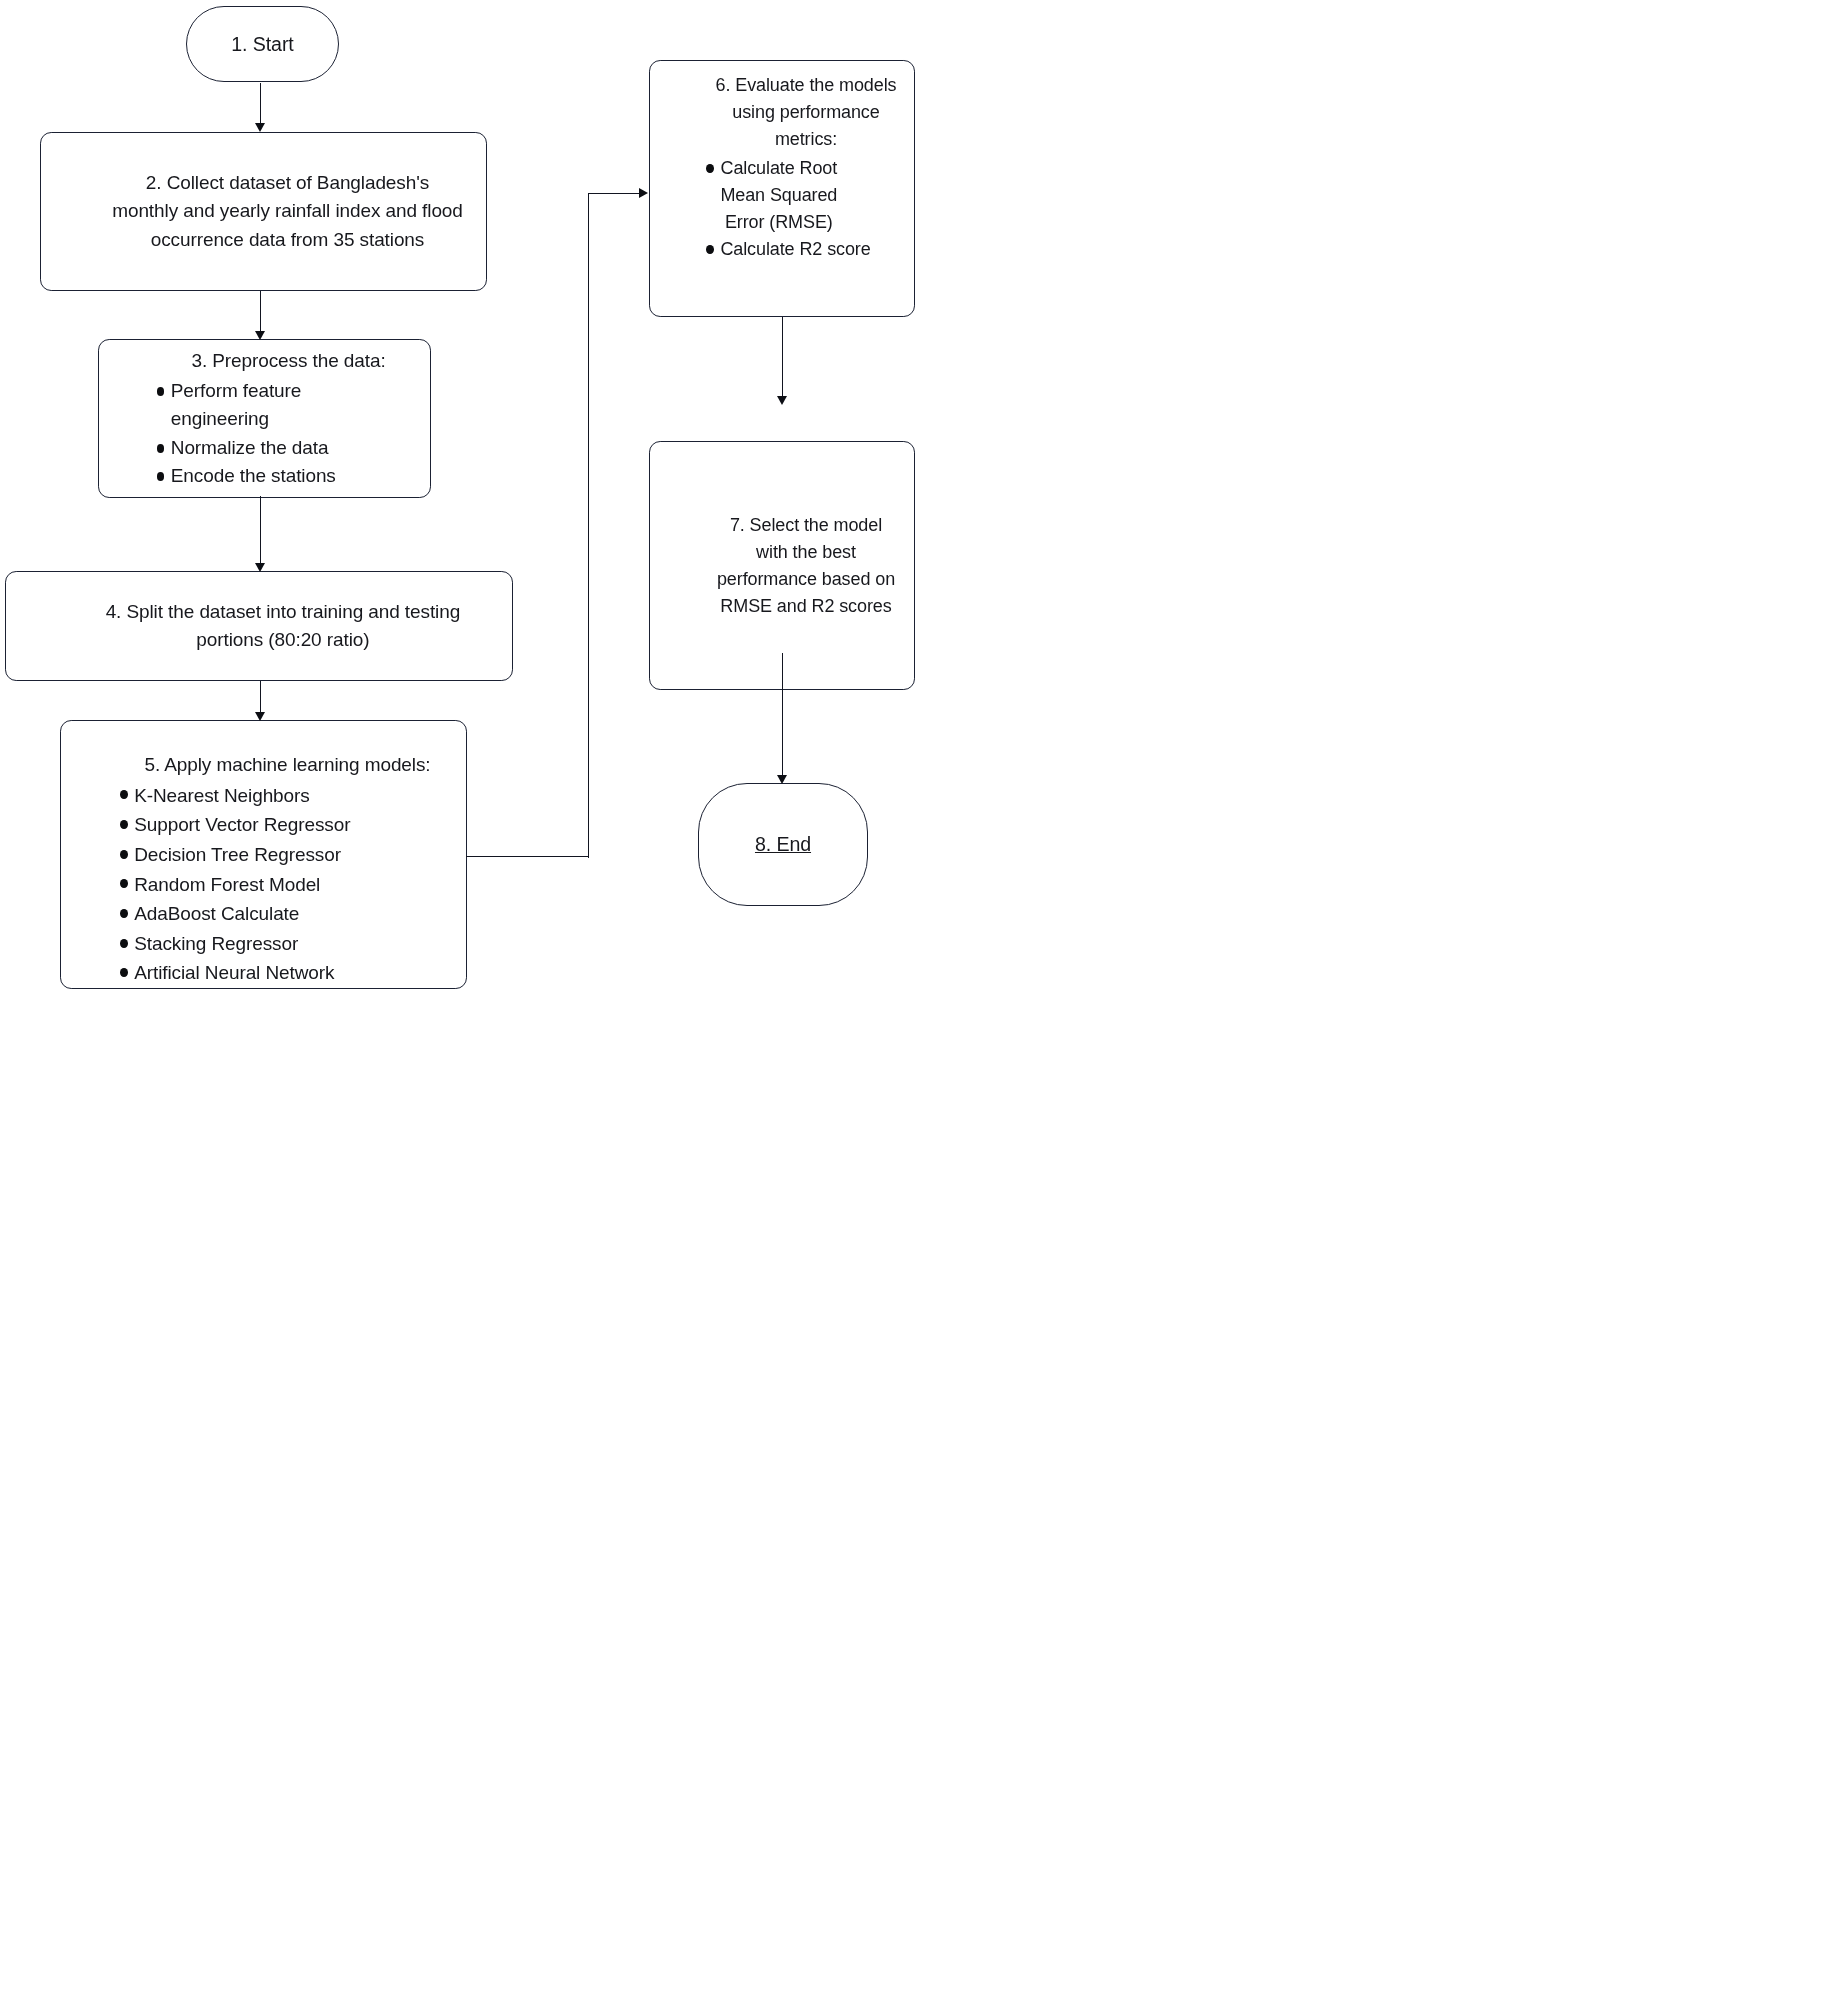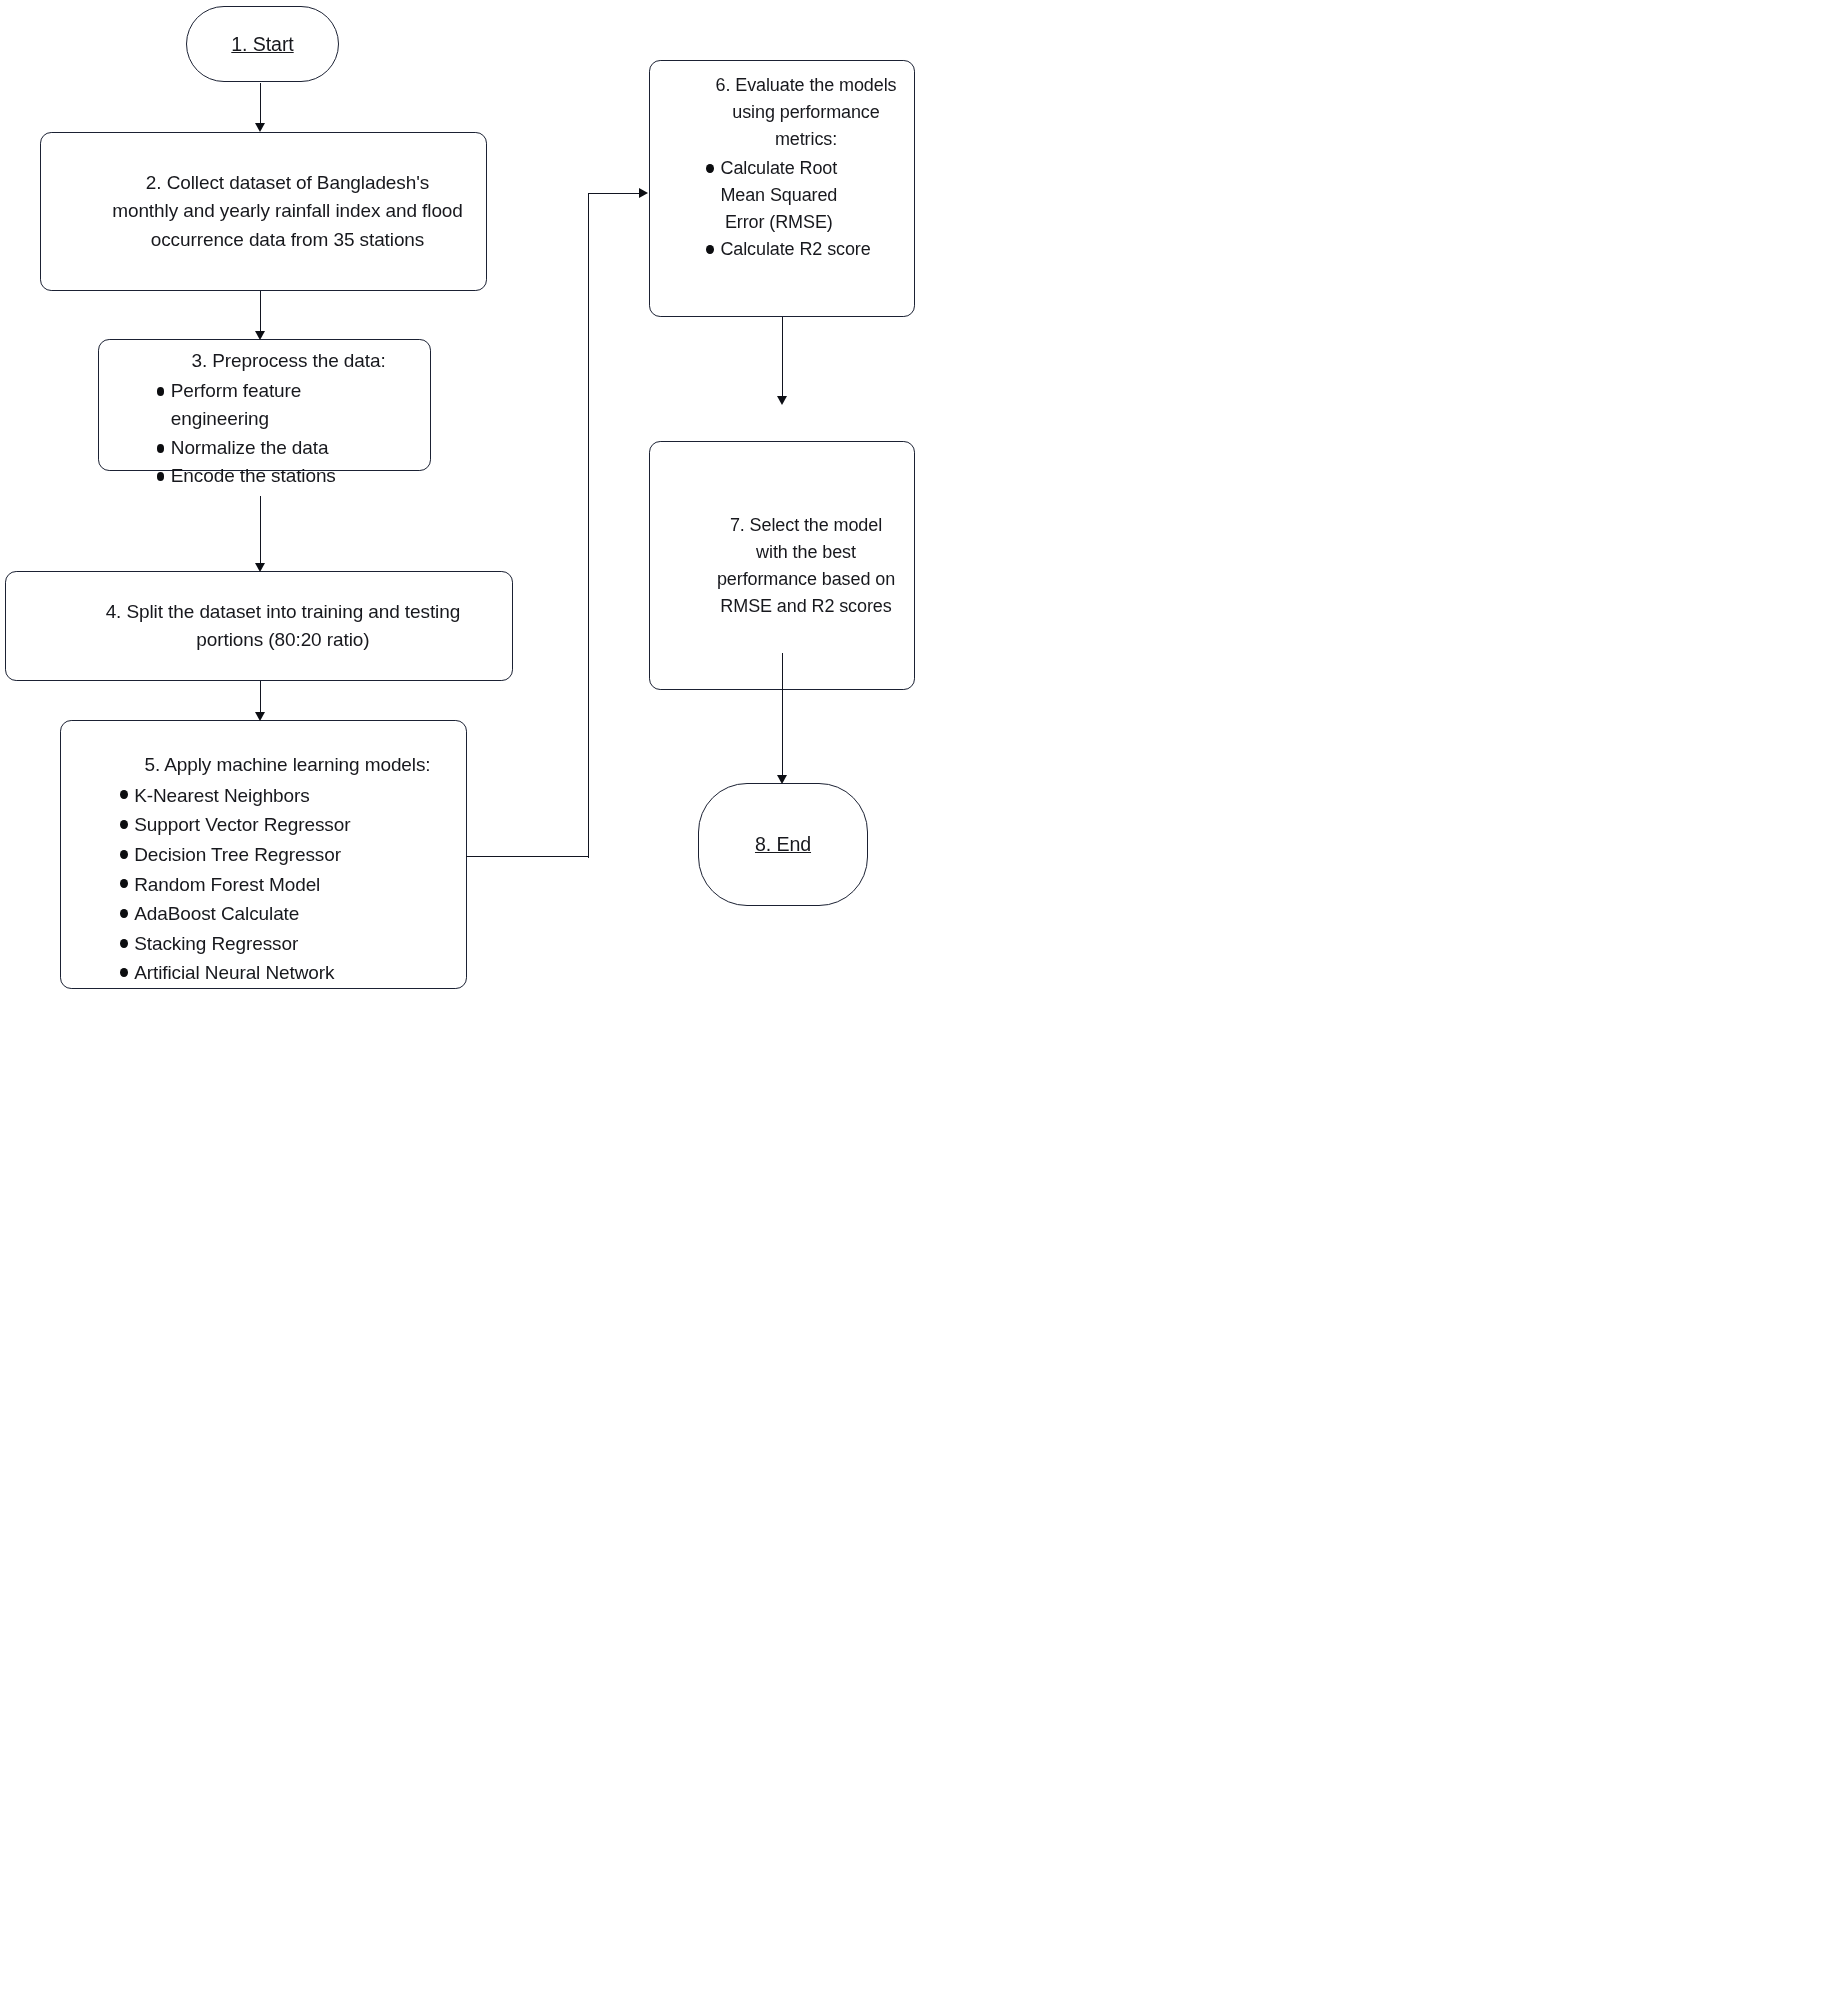--- a/index.html
+++ b/index.html
@@ -16,33 +16,33 @@
     position: absolute;
     background: #ffffff;
     border: 1.4px solid #1b2133;
     box-sizing: border-box;
     display: flex;
     flex-direction: column;
     justify-content: center;
     align-items: center;
   }
   .rounded { border-radius: 11.2px; padding-left: 48px; }
-  .stadium-start { border-radius: 39px; text-decoration: underline; }
+  .stadium-start { border-radius: 39px; }
   .stadium-end   { border-radius: 49px; text-decoration: underline; }
   .label-center {
     white-space: pre-line;
     text-align: center;
     font-size: 19px;
     line-height: 1.5;
   }
   .big { font-size: 19.6px; }
   
   #n-start   { left: 186px; top: 6.3px;    width: 153px; height: 76px; }
   #n-collect { left: 40px;  top: 132px;  width: 447px; height: 159px; }
-  #n-pre     { left: 98px; top: 339px;  width: 333px; height: 132px; justify-content: flex-start; padding-top: 7px; }
+  #n-pre     { left: 98px; top: 339px;  width: 333px; height: 159px; justify-content: flex-start; padding-top: 7px; }
   #n-split   { left: 4.9px;   top: 571px;  width: 508px; height: 110px; }
   #n-apply   { left: 60px;  top: 720px; width: 407px; height: 269px; justify-content: flex-end; padding-top: 8.4px; }
   #n-eval    { left: 649px; top: 60px;   width: 266px; height: 257px; justify-content: flex-start; padding-top: 11.2px; font-size: 18px;}
   #n-select  { left: 649px; top: 405px;  width: 266px; height: 249px; margin-top: 36px; }
   #n-end     { left: 698px; top: 783px; width: 170px; height: 123px; }
 
   .node-title {
     white-space: pre-line;
     text-align: center;
     font-size: 19px;

